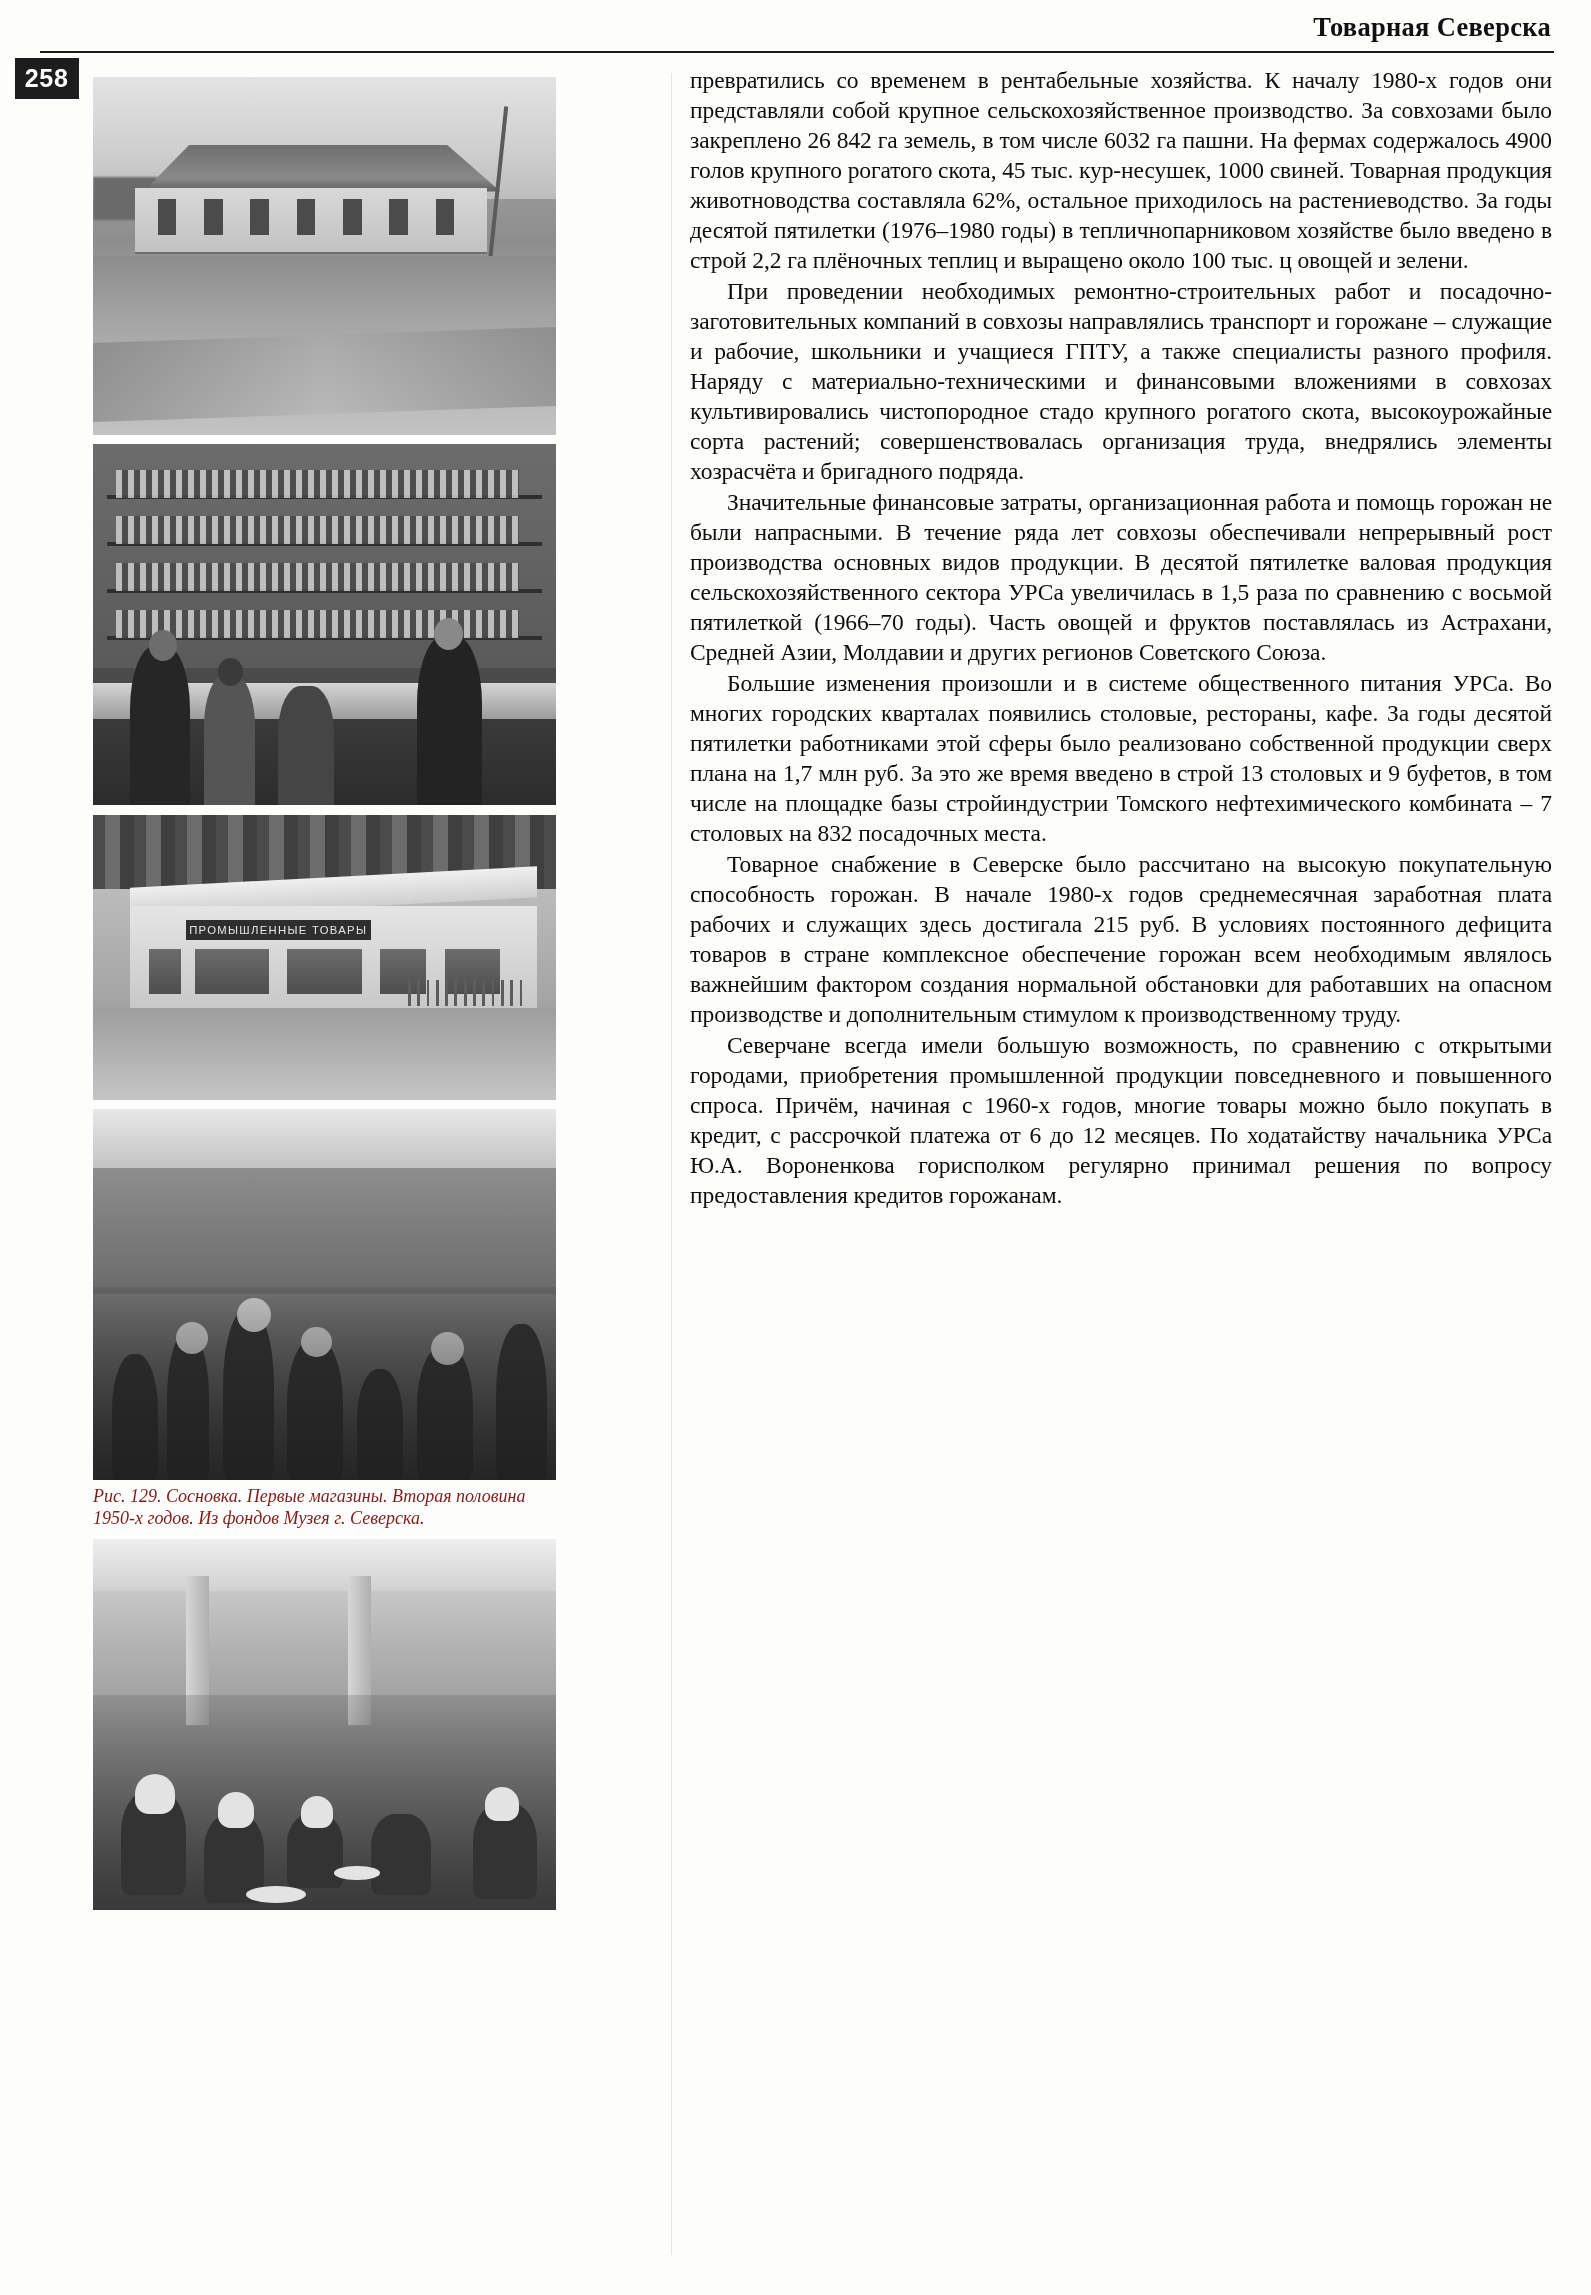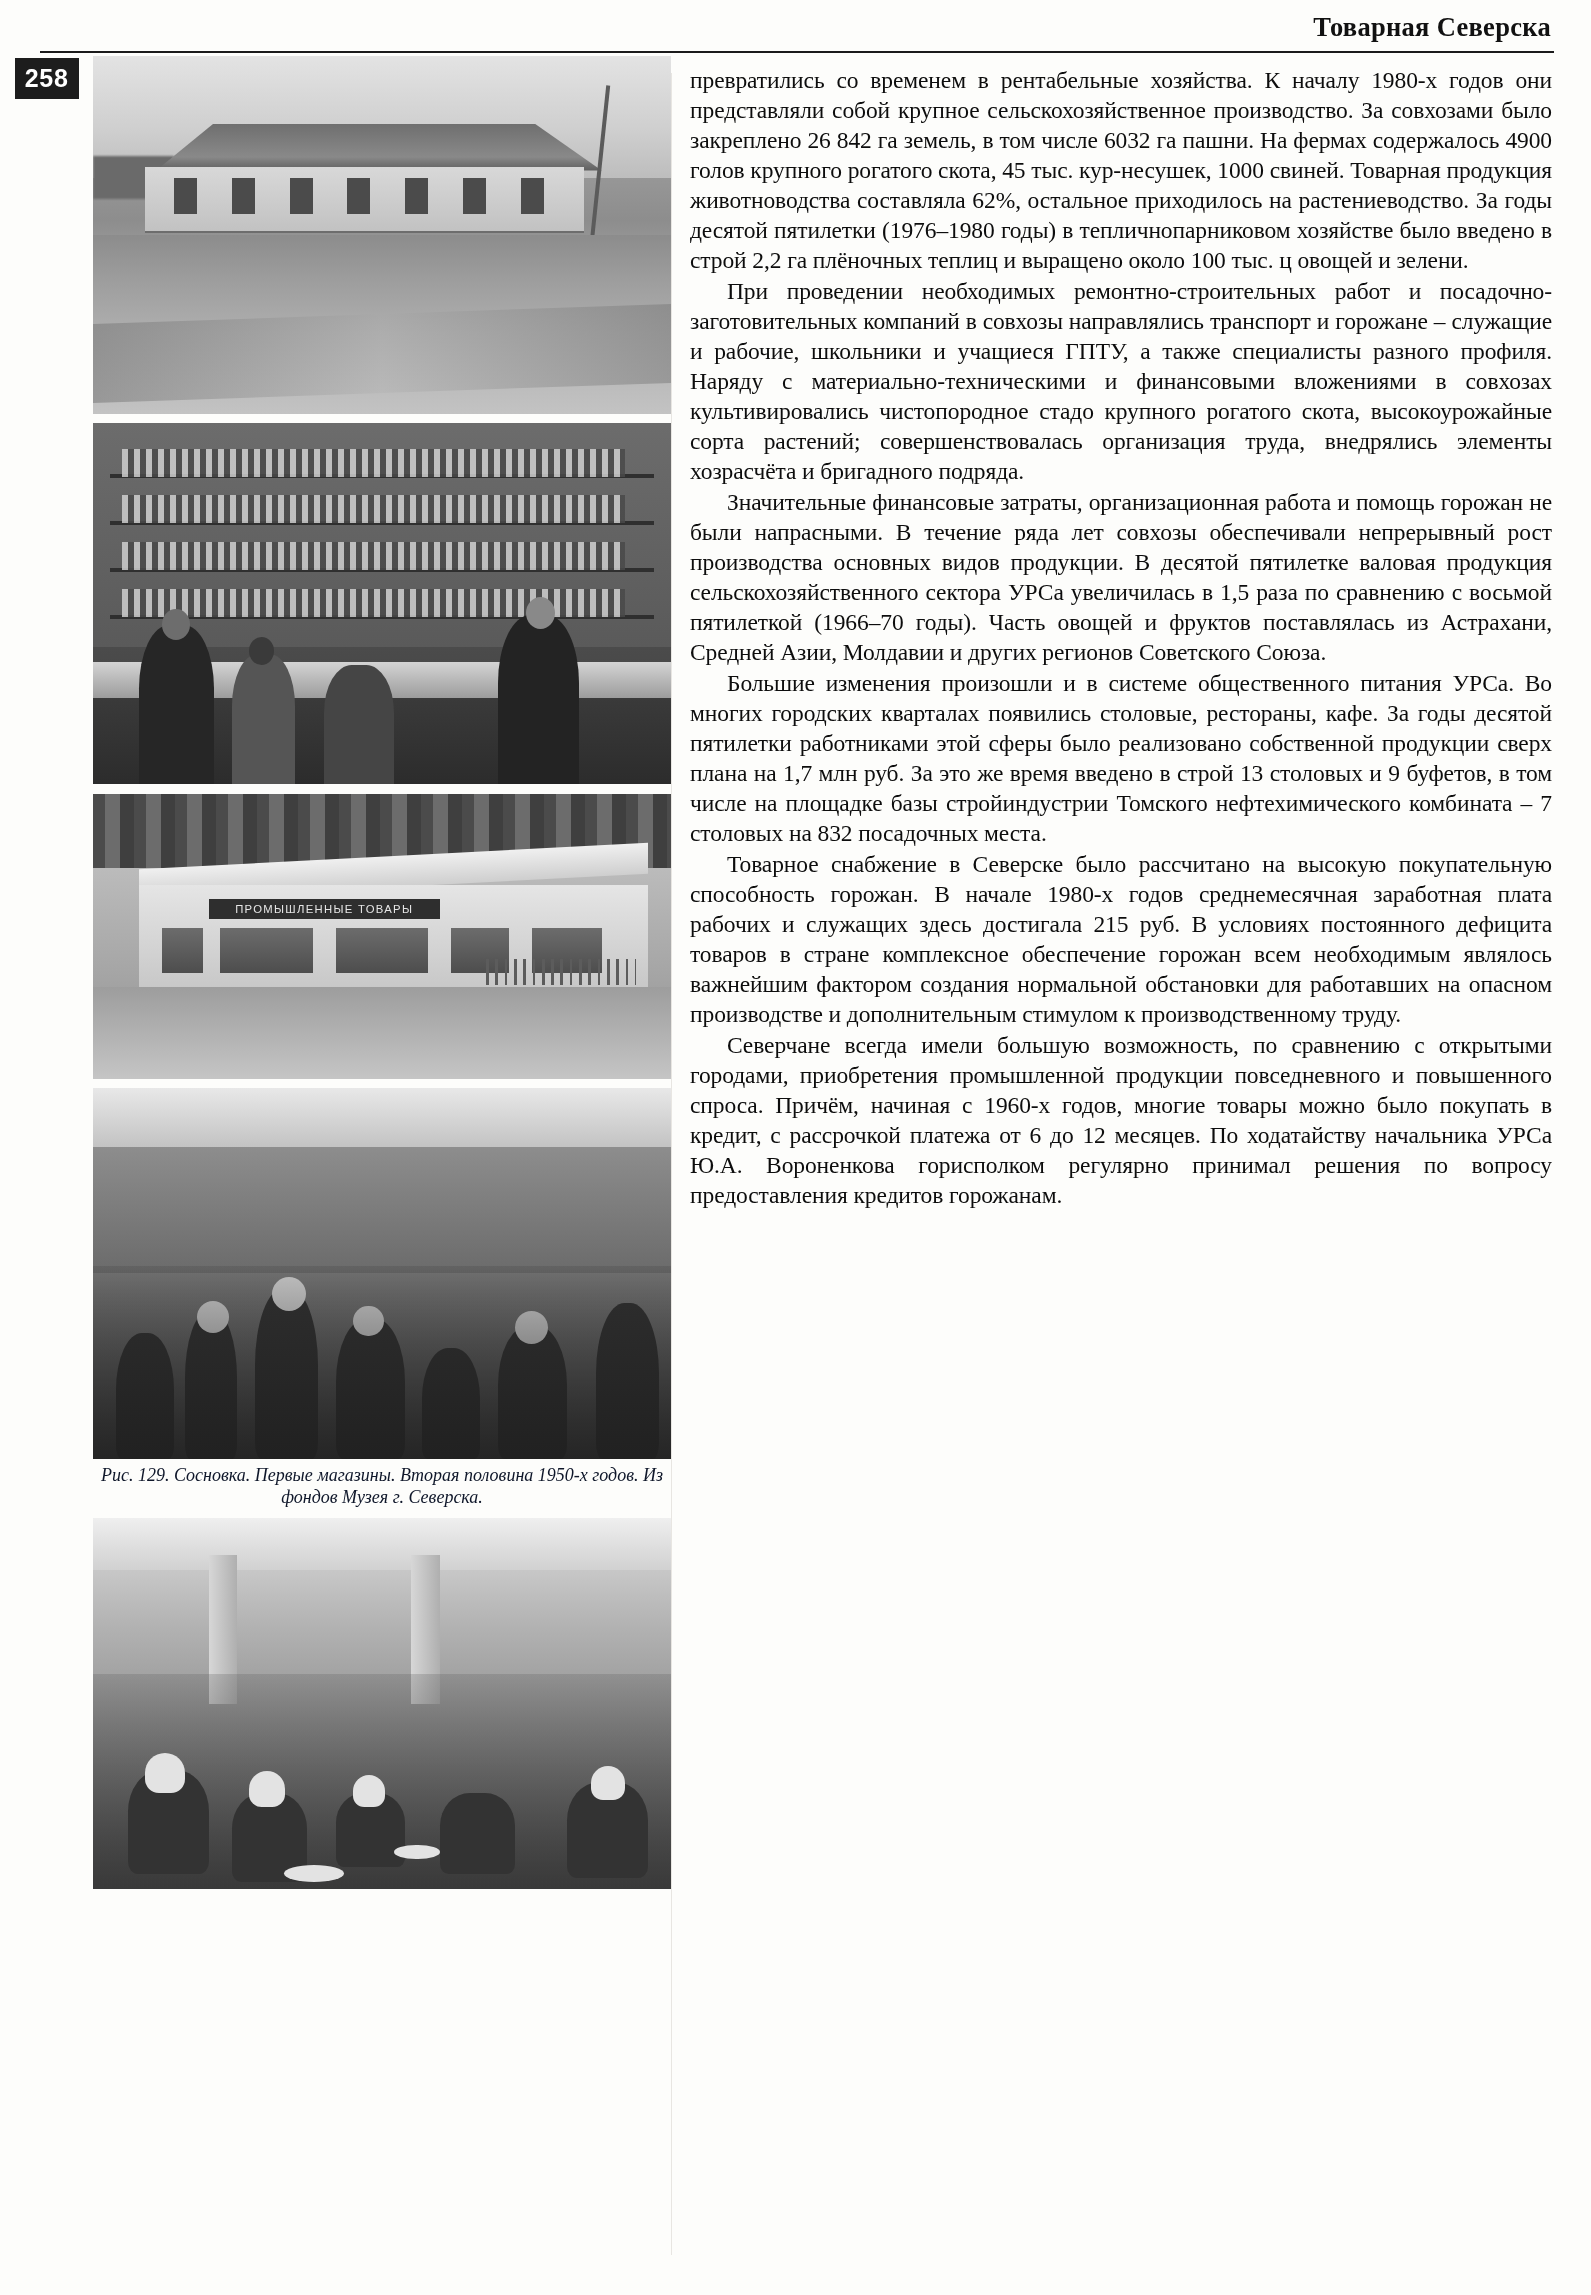--- a/index.html
+++ b/index.html
@@ -63,22 +63,22 @@
     display: flex;
     align-items: center;
     justify-content: center;
     letter-spacing: 0.7px;
   }
 
   
   .col-left {
     position: absolute;
     left: 93px;
-    top: 56px;
-    width: 578px;
+    top: 77px;
+    width: 463px;
   }
   .col-right {
     position: absolute;
     left: 690px;
     top: 66px;
     width: 862px;
   }
 
   
   .col-divider {
@@ -100,23 +100,23 @@
     position: relative;
     overflow: hidden;
     background: #9a9a95;
     filter: grayscale(100%);
   }
   .caption {
     font-family: "Liberation Serif", serif;
     font-style: italic;
     font-size: 18px;
     line-height: 1.22;
-    text-align: center;
+    text-align: left;
     margin-top: 6px;
-    color: #0f172a;
+    color: #7f1d1d;
   }
 
   
   .ph1 {
     height: 358px;
     background:
       linear-gradient(180deg, #cfcfca 0%, #b9b9b3 18%, #a9a9a2 24%, #9b9b94 30%, #8e8e87 46%, #a3a39c 60%, #b5b5ad 75%, #c2c2ba 100%);
   }
   .ph1 .sky {
     position: absolute; left: 0; right: 0; top: 0; height: 34%;

